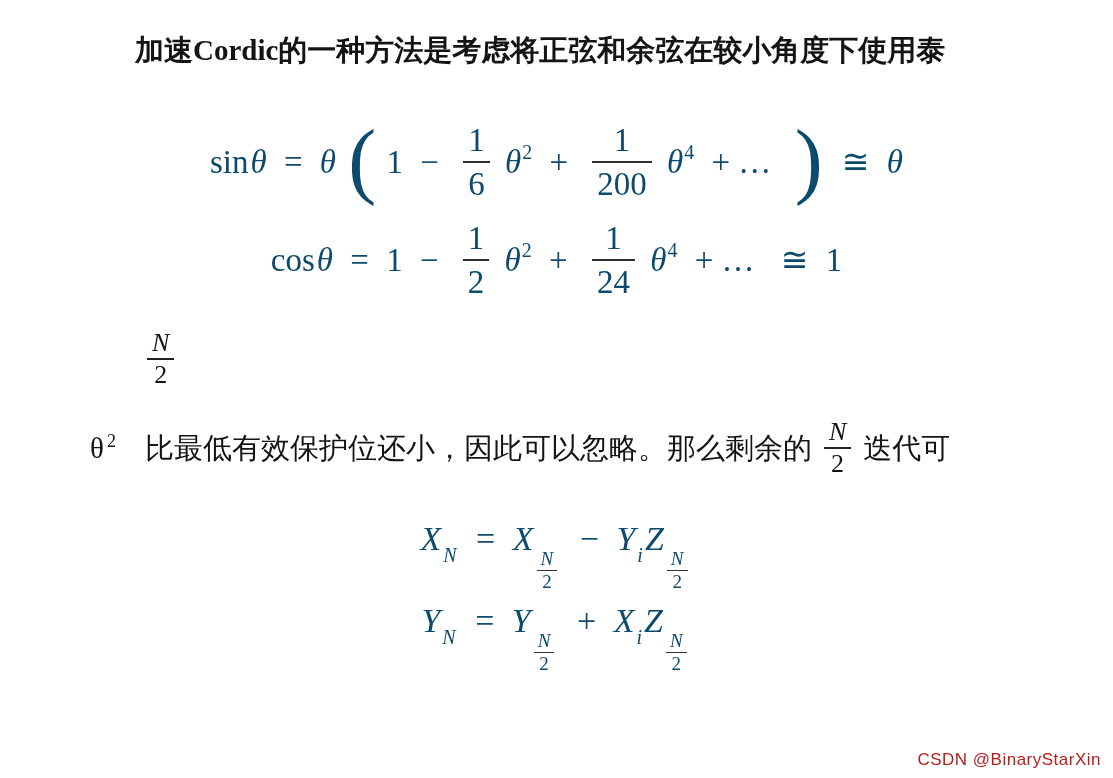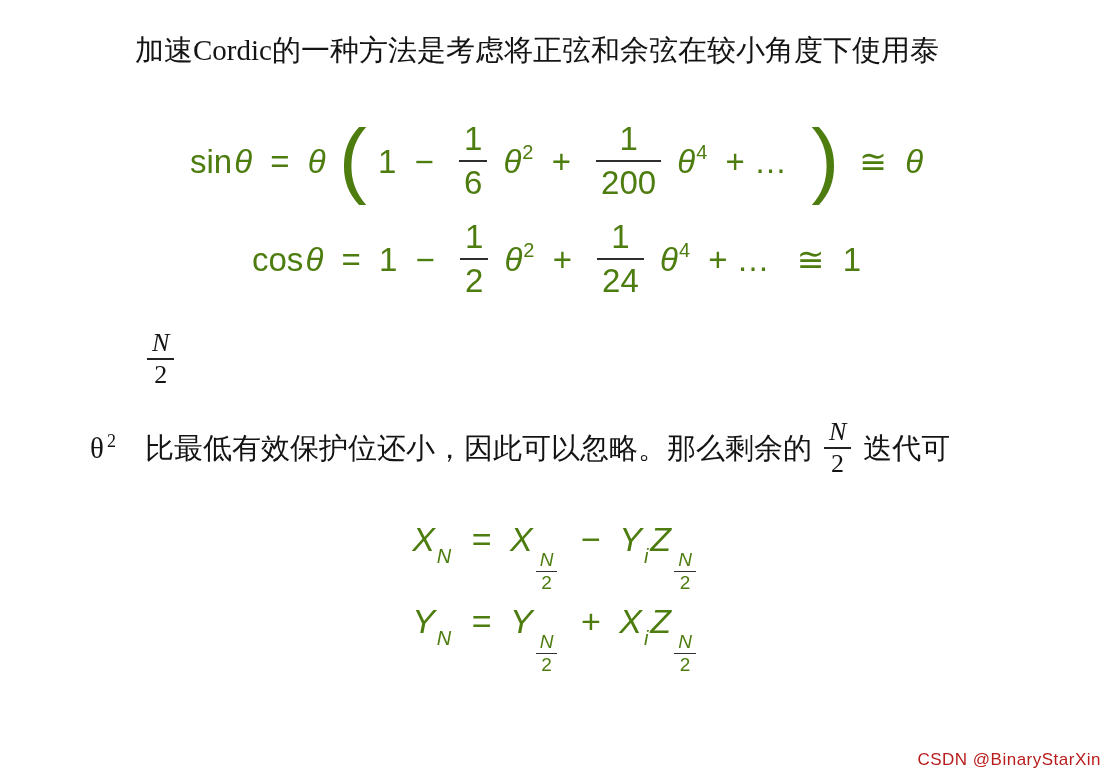--- a/index.html
+++ b/index.html
@@ -5,35 +5,35 @@
   * { margin:0; padding:0; box-sizing:border-box; }
   html,body { background:#fff; }
   .doc {
     position:relative; width:1113px; height:778px; background:#ffffff;
     overflow:hidden; color:#161616;
     font-family:"Liberation Serif","DejaVu Serif",serif;
   }
   
   .cn { font-size:29px; color:#141414; }
   .p1 { margin:26px 70px 0 84px; line-height:48px; }
-  .indent { padding-left:51px; }
+  .indent { padding-left:51px;font-weight:bold; }
   .p2l1 { margin-left:84px; padding-left:51px; height:82px; line-height:82px; }
   .p2l2 { margin-left:90px; height:82px; line-height:82px; }
   .p2l3 { margin-left:84px; height:46px; line-height:46px; }
   .p2 { margin-top:26px; }
   
   .ifrac { display:inline-block; vertical-align:middle; text-align:center;
            font-size:26px; line-height:1.15; margin:0 12px; position:relative; top:-3px; }
   .ifrac .n { display:block; font-style:italic; padding:0 5px; }
   .ifrac .d { display:block; border-top:2px solid #222; padding:0 5px; }
   .theta-sq { margin-right:29px; }
   .sup2 { font-size:18px; vertical-align:11px; margin-left:3px; }
   
-  .formula { text-align:center; color:#4d7c0f;
-             font-family:Liberation Sans, sans-serif; }
+  .formula { text-align:center; color:#0c4a6e;
+             font-family:Liberation Serif, serif; }
   .fsin { font-size:33px; height:96px; line-height:96px; margin-top:30px; }
   .fcos { font-size:33px; height:84px; line-height:84px; margin-top:8px; }
   .fx   { font-size:34px; height:66px; line-height:66px; margin-top:24px; }
   .fy   { font-size:34px; height:66px; line-height:66px; margin-top:16px; }
   .v  { font-style:italic; }
   .fn { margin-right:2px; }
   .op { margin:0 9px; }
   .exp { font-size:20px; font-style:normal; vertical-align:14px; margin-left:1px; }
   .frac { display:inline-block; vertical-align:middle; text-align:center;
           line-height:1.05; margin:0 7px; position:relative; top:-3px; }

